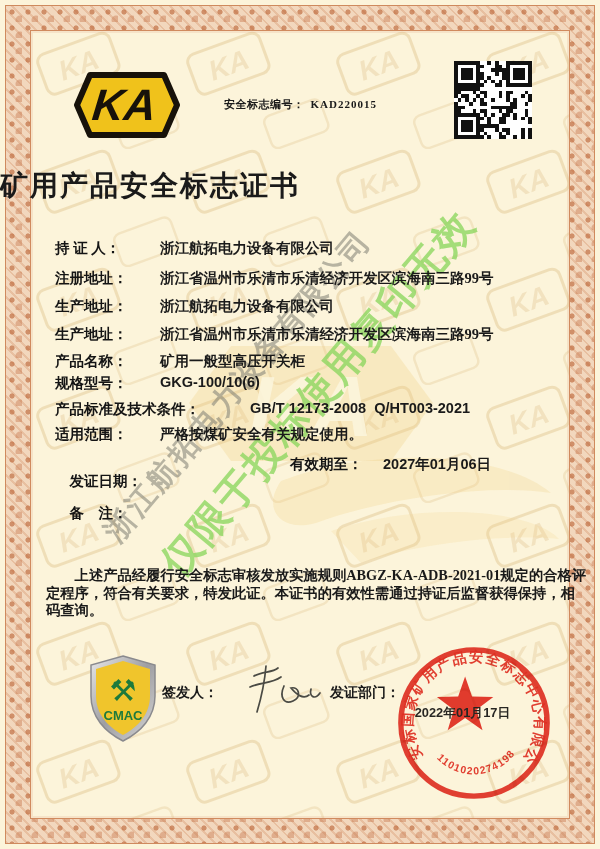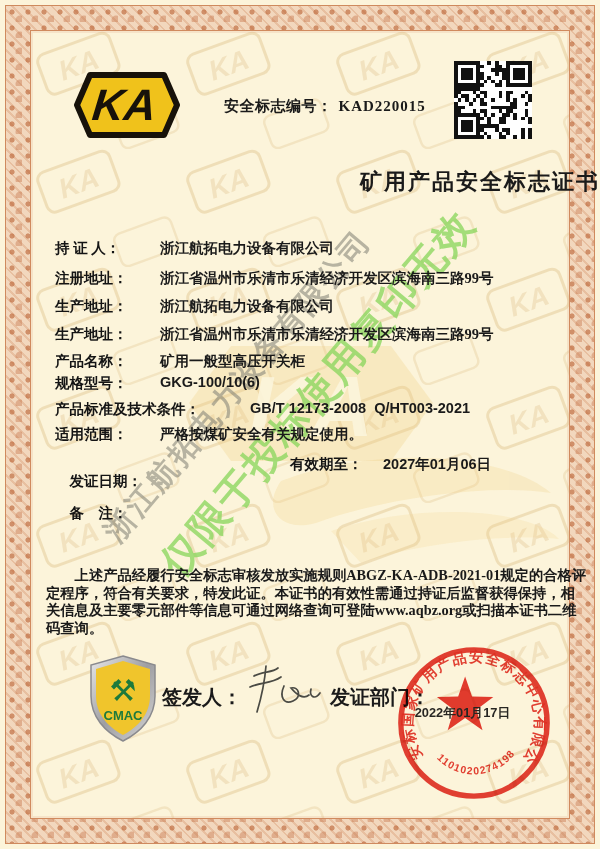--- a/index.html
+++ b/index.html
@@ -37,28 +37,28 @@
     transform:translate(-50%,-50%) rotate(-50deg);
   }
   .wm-green{
     left:318px; top:393px; font-size:40px; letter-spacing:2px;
     color:rgba(139,214,94,.78);
     transform:translate(-50%,-50%) rotate(-50deg);
   }
   
   .ka-logo{position:absolute; left:74px; top:71px; width:106px; height:68px;}
   .cert-no{
-    position:absolute; left:224px; top:97px; font-size:15px; font-weight:600;
+    position:absolute; left:224px; top:97px; font-size:11px; font-weight:600;
     letter-spacing:.5px; font-family:"Liberation Serif", serif;
   }
   .cert-no .v{margin-left:6px; letter-spacing:1px;}
   .qr{position:absolute; left:454px; top:61px; width:78px; height:78px;}
   .title{
-    position:absolute; left:0; top:167px; width:100%; text-align:right;
-    font-size:22px; font-weight:700; letter-spacing:2px;
+    position:absolute; left:0; top:167px; width:100%; text-align:left;
+    font-size:28px; font-weight:700; letter-spacing:2px;
     font-family:"Liberation Serif", serif;
   }
   
   .row{position:absolute; left:55px; font-size:14.5px; white-space:pre;}
   .lab{font-family:Liberation Serif, serif; font-weight:700; color:#141414;}
   .val{
     position:absolute; left:105px; top:0; font-weight:700; white-space:pre;
     font-family:"Liberation Serif", serif;
   }
   .val.sans{font-family:"Liberation Sans", sans-serif;}
@@ -69,21 +69,21 @@
   .valid-lab{position:absolute; left:235px; top:0;text-align:right;}
   .valid-val{position:absolute; left:328px; top:0;}
   
   .para{position:absolute; left:46px; top:567px; width:512px; font-size:14.3px;
         font-weight:700; line-height:17.6px; font-family:"Liberation Serif", serif;}
   .para .ln{white-space:nowrap;}
   .para .ln:first-child{text-indent:2em;}
   
   .cmac{position:absolute; left:86px; top:654px; width:74px; height:90px;}
   .signer-lab,.dept-lab{
-    position:absolute; top:684px; font-size:20px; font-weight:700;
+    position:absolute; top:684px; font-size:14px; font-weight:700;
     font-family:"Liberation Sans", sans-serif;
   }
   .signer-lab{left:162px;} .dept-lab{left:330px;}
   .signature{position:absolute; left:236px; top:660px; width:88px; height:58px;}
   .seal{position:absolute; left:390px; top:639px; width:168px; height:168px;
         mix-blend-mode:multiply; opacity:.95;}
 </style>
 </head>
 <body>
 
@@ -274,21 +274,20 @@
     <span class="val sans valid-val">2027年01月06日</span>
   </div>
 
   <div class="row r10">
     <span class="lab">备    注：</span>
   </div>
 
   <div class="para">
     <div class="ln">上述产品经履行安全标志审核发放实施规则ABGZ-KA-ADB-2021-01规定的合格评</div>
     <div class="ln">定程序，符合有关要求，特发此证。本证书的有效性需通过持证后监督获得保持，相</div>
-    <div class="ln">关信息及主要零元部件等信息可通过网络查询可登陆www.aqbz.org或扫描本证书二维</div>
     <div class="ln">码查询。</div>
   </div>
 
   <svg class="cmac" viewBox="0 0 74 90">
     <defs>
       <linearGradient id="silver" x1="0" y1="0" x2="1" y2="1">
         <stop offset="0" stop-color="#e9e9e9"></stop>
           <stop offset=".5" stop-color="#9e9ea2"></stop>
           <stop offset="1" stop-color="#d7d7d7"></stop>
       </linearGradient>

